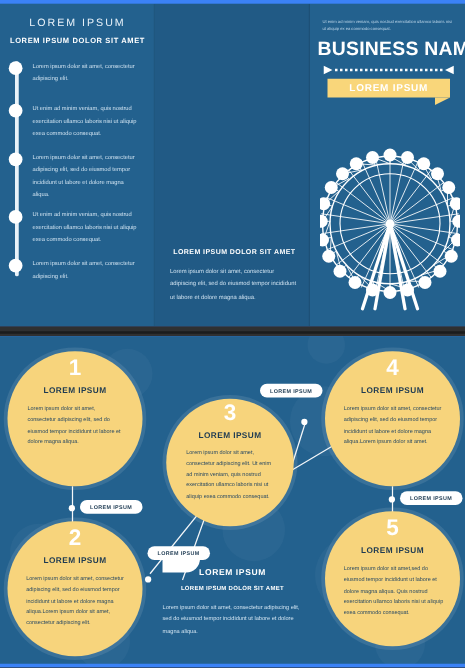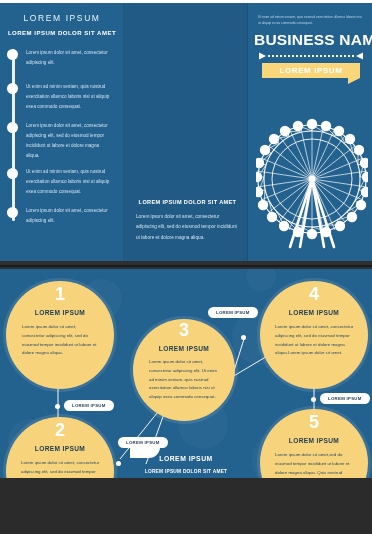--- a/index.html
+++ b/index.html
@@ -1,17 +1,17 @@
 <!DOCTYPE html>
 <html><head>
 <meta charset="utf-8">
 <style>
   html,body{margin:0;padding:0;background:#2b2b2b;}
   body{font-family:"Liberation Sans", sans-serif;}
-  #page{position:relative;width:372px;height:478px;overflow:hidden;background:#ffffff;}
+  #page{position:relative;width:372px;height:534px;overflow:hidden;background:#3b82f6;}
 
   
   #brochure{position:absolute;left:0;top:3px;width:372px;height:258px;background:#23618e;overflow:hidden;}
   .fold{position:absolute;top:0;height:100%;}
   #fold-left{left:0;width:124px;background:#23618e;}
   #fold-mid{left:124px;width:124px;background:#215a85;}
   #fold-right{left:248px;width:124px;background:#23618e;}
   .fold-edge{position:absolute;top:0;width:1px;height:100%;background:rgba(0,0,0,.10);}
 
   

